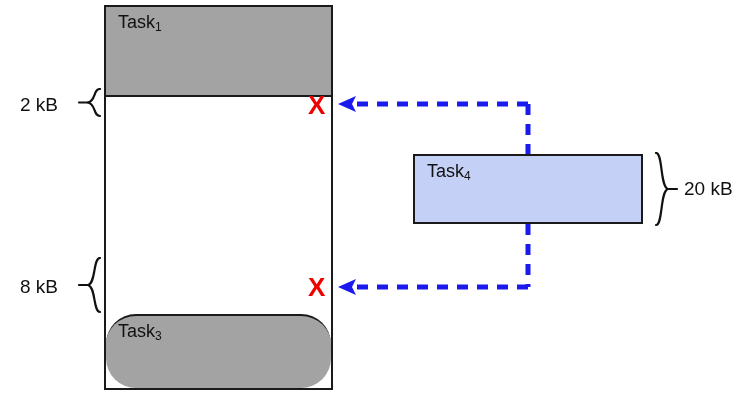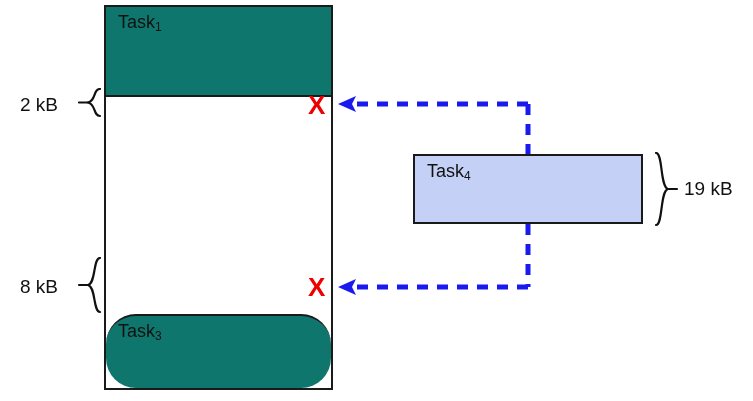--- a/index.html
+++ b/index.html
@@ -26,21 +26,21 @@
     height: 385px;
     border: 2px solid #1a1a1a;
     box-sizing: border-box;
     background: #ffffff;
   }
   .block {
     position: absolute;
     left: 0;
     width: 100%;
     box-sizing: border-box;
-    background: #0f766e;
+    background: #a3a3a3;
     border-top: 2px solid #1a1a1a;
     border-bottom: 2px solid #1a1a1a;
     padding-left: 8px;
   }
   .block.no-top { border-top: none; }
   .block.no-bottom { border-bottom: none; }
   .block-label {
     position: absolute;
     left: 12px;
     top: 6px;
@@ -164,15 +164,15 @@
   <div class="task-box">
     <span class="block-label">
       <span>Task</span><sub>4</sub>
     </span>
   </div>
 
   <svg class="brace-svg" style="left:652px; top:152px;" width="28" height="76" viewBox="0 0 28 76">
     <path d="M 4 1 C 11 1, 8 35, 16 37 C 8 39, 11 73, 4 73" fill="none" stroke="#111111" stroke-width="2.2" stroke-linecap="round" stroke-linejoin="round"></path>
     <path d="M 16 37 L 25 37" fill="none" stroke="#111111" stroke-width="2.2" stroke-linecap="round"></path>
   </svg>
-  <div class="size-label" style="left:684px; top:179px;">19 kB</div>
+  <div class="size-label" style="left:684px; top:179px;">20 kB</div>
 
 </div>
 
 </body></html>

